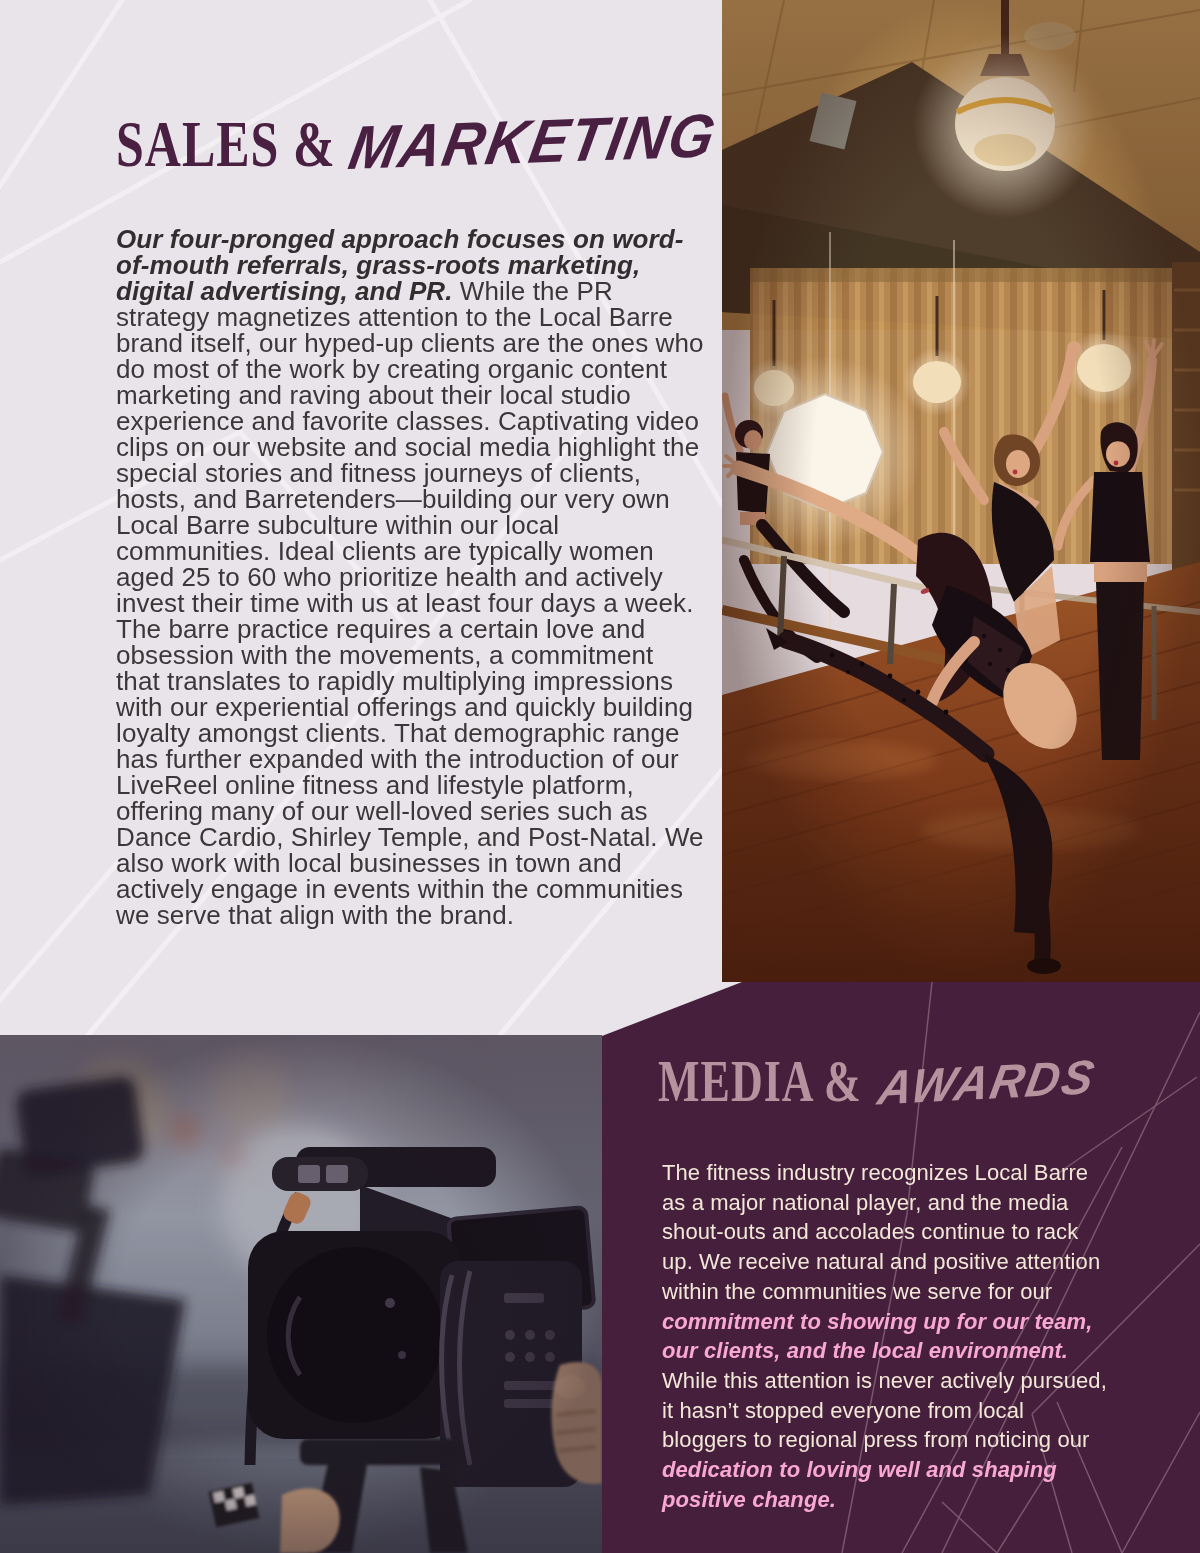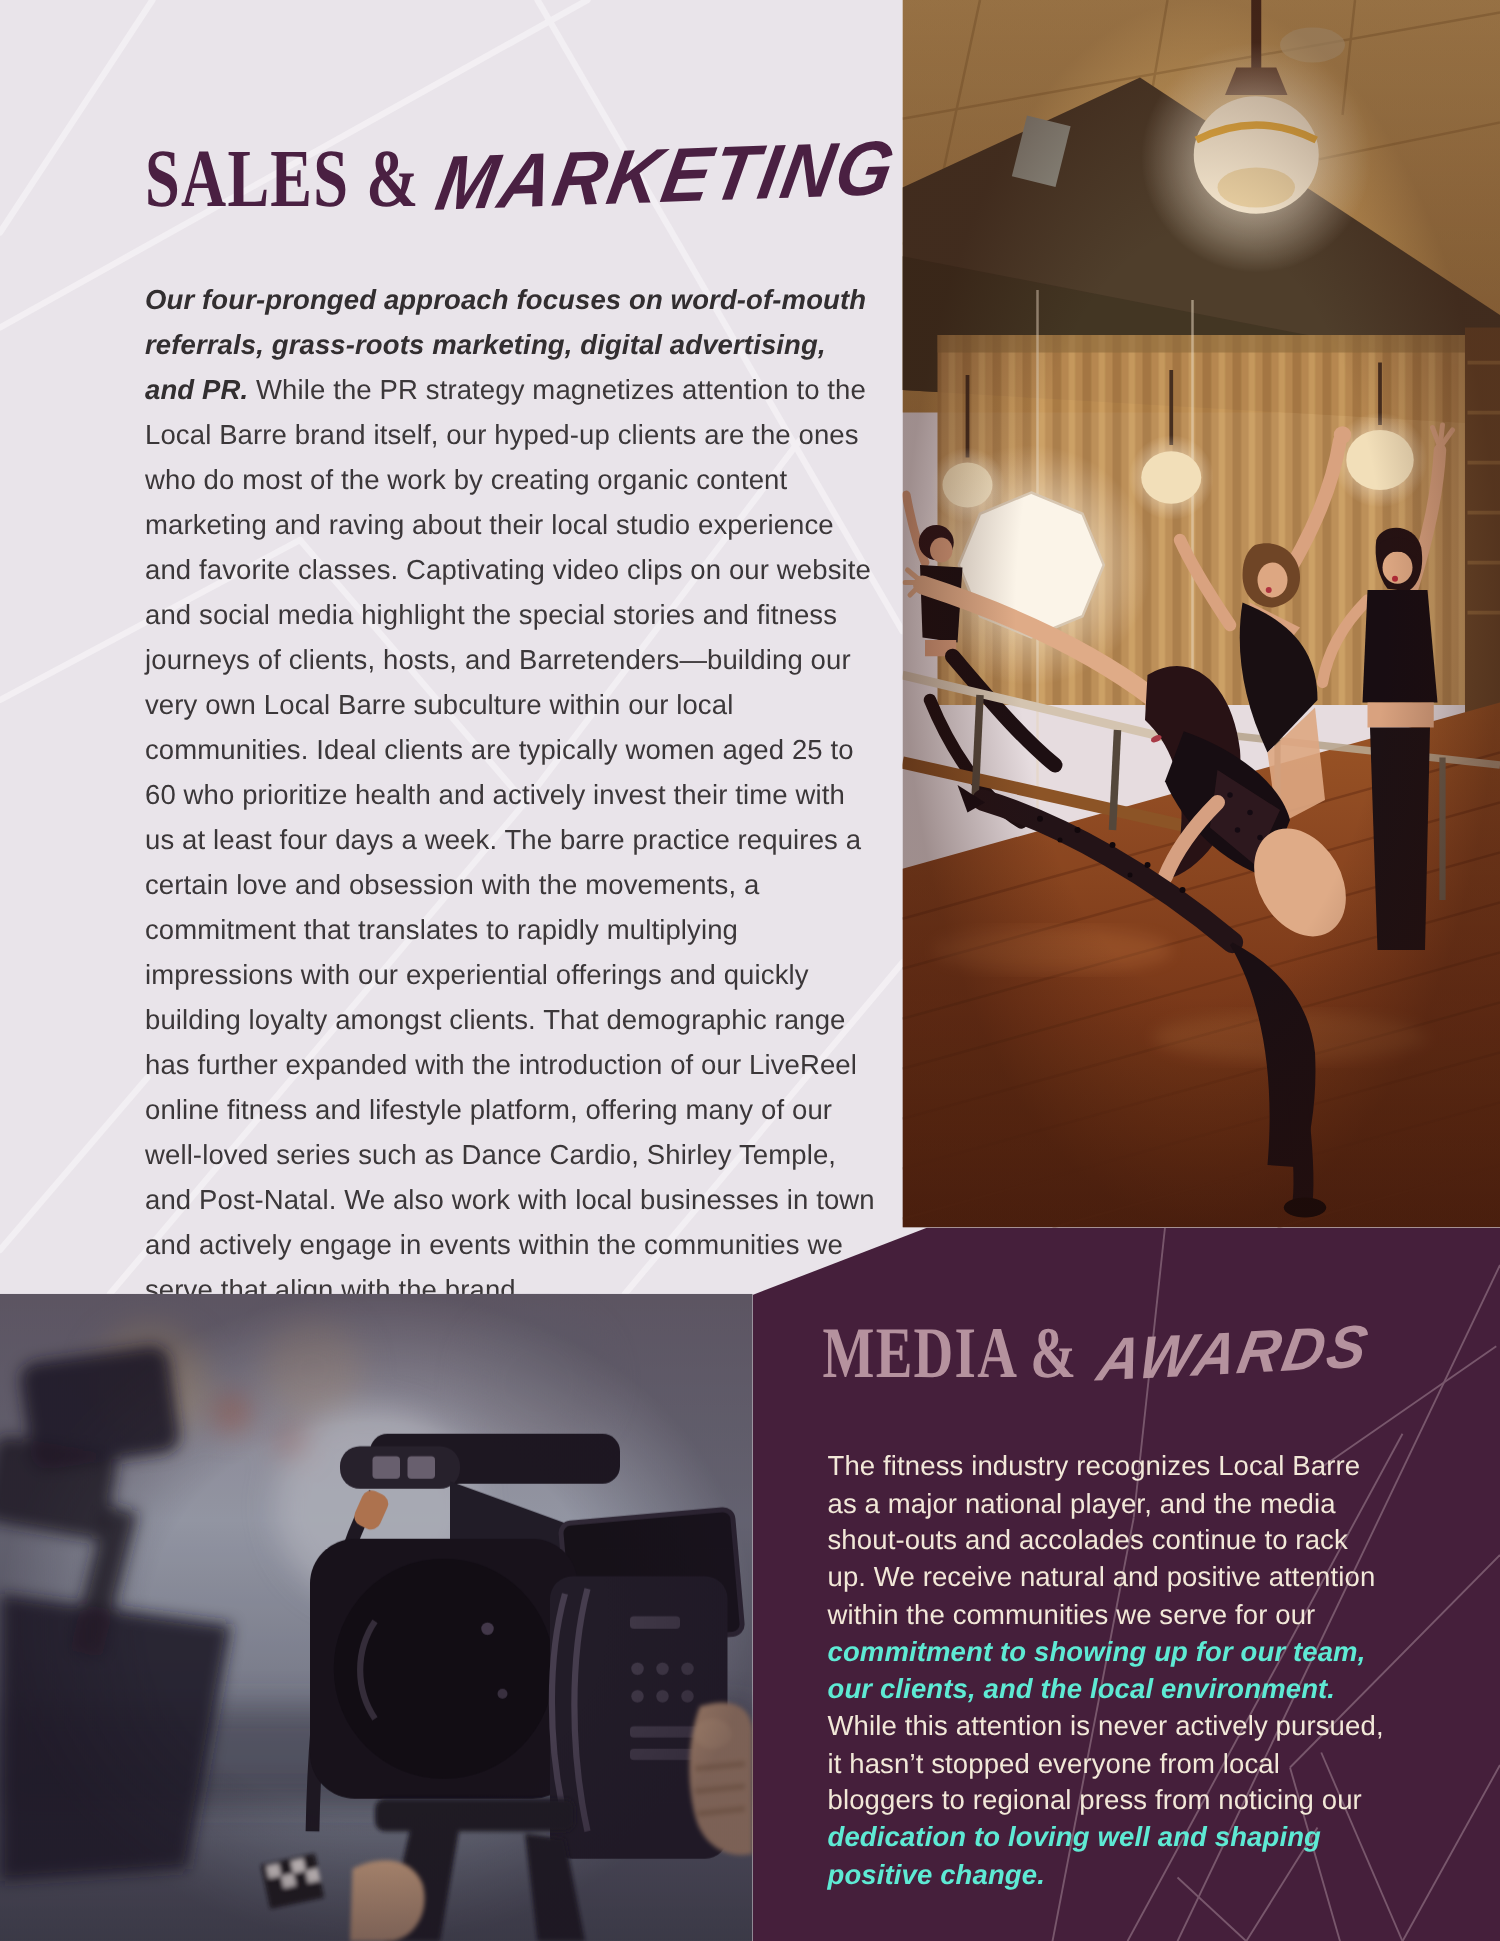--- a/index.html
+++ b/index.html
@@ -33,28 +33,28 @@
     font-style:italic;color:#4a2042;font-size:57px;letter-spacing:2px;
     transform:skewX(-12deg) rotate(-2deg) scaleY(1.08);transform-origin:left bottom;
     margin-left:8px;
   }
   .media-heading{position:absolute;left:56px;top:60px;white-space:nowrap;}
   .media-heading .h-serif{color:#b5929e;font-size:44px;}
   .media-heading .h-script{color:#b5929e;font-size:46px;margin-left:12px;transform:skewX(-13deg) rotate(-3deg) scaleY(1.05);}
   
   .sales-body{
     position:absolute;left:116px;top:200px;width:588px;
-    font-size:22px;line-height:36px;color:#3b3739;letter-spacing:.1px;
+    font-size:26px;line-height:26px;color:#3b3739;letter-spacing:.1px;
   }
   .lead{font-weight:bold;font-style:italic;color:#322e30;}
   .media-body{
     position:absolute;left:60px;top:154px;width:450px;
     font-size:22px;line-height:29.7px;color:#f2e8d8;letter-spacing:.1px;
   }
-  .media-body .em{font-weight:bold;font-style:italic;color:#5eead4;}
+  .media-body .em{font-weight:bold;font-style:italic;color:#f9a8d4;}
 </style>
 </head>
 <body>
 
 <div class="page">
 
   <svg class="light-lines" width="722" height="1035" viewBox="0 0 722 1035">
     <g stroke="#f7f4f7" stroke-width="5" stroke-linecap="round" opacity="0.7" fill="none">
       <path d="M0,262 L470,0"></path>
       <path d="M122,0 L0,186"></path>

